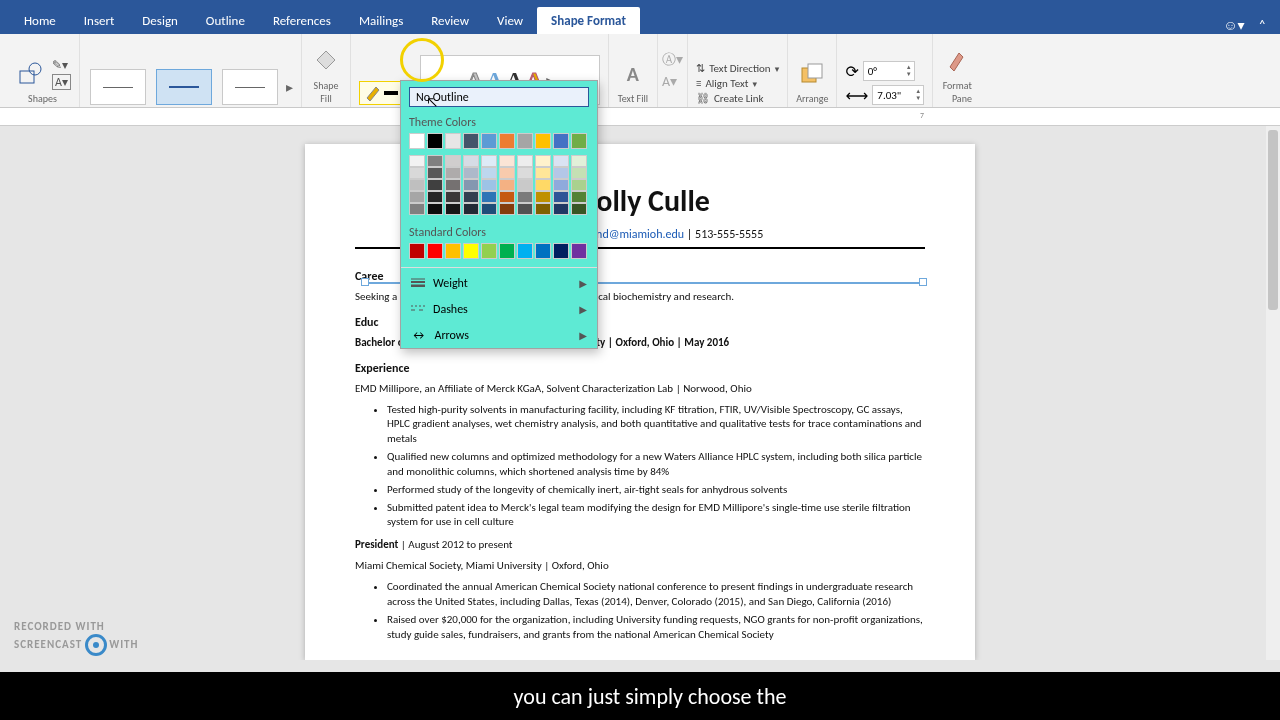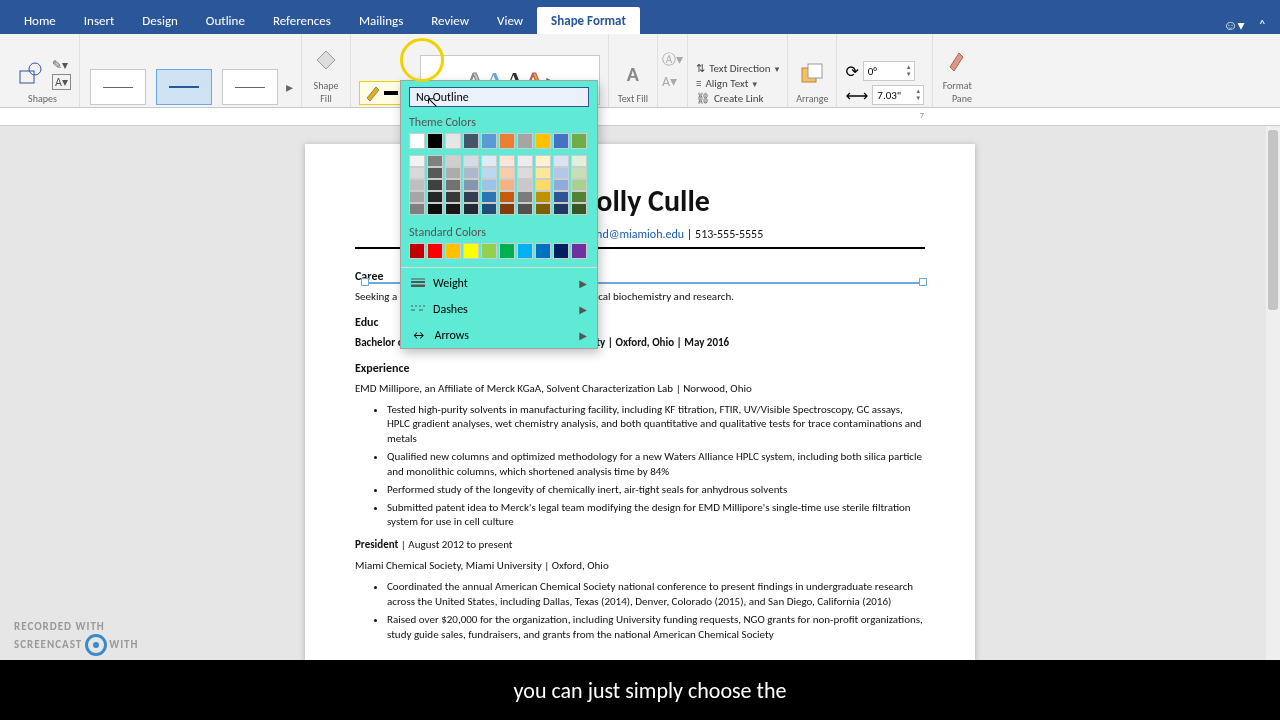--- a/index.html
+++ b/index.html
@@ -67,21 +67,21 @@
 .shade-col { display:flex; flex-direction:column; gap:0px; }
 .shade-col .sw { height:12px; }
 .menu-item { padding:6px 10px; display:flex; align-items:center; gap:8px; cursor:pointer; }
 .menu-item .arrow-r { margin-left:auto; font-size:10px; color:#555; }
 .divider { height:1px; background:#ddd; margin:2px 0; }
 
 .highlight-ring { position:absolute; left:400px; top:38px; width:44px; height:44px; border:3px solid #f2d100; border-radius:50%; z-index:50; pointer-events:none; }
 .cursor-arrow { position:absolute; left:426px; top:94px; font-size:14px; z-index:60; pointer-events:none; }
 
 
-.caption { position:absolute; left:0; right:0; bottom:0; height:60px; background:#000; color:#fff; display:flex; align-items:center; justify-content:center; font-size:22px;padding-left:20px; }
+.caption { position:absolute; left:0; right:0; bottom:0; height:48px; background:#000; color:#fff; display:flex; align-items:center; justify-content:center; font-size:22px;padding-left:20px; }
 
 .watermark { position:absolute; left:14px; bottom:64px; color:#888; font-size:11px; line-height:1.3; z-index:5; }
 .watermark b { color:#999; letter-spacing:1px; }
 .watermark .circle { display:inline-block; width:22px; height:22px; border:3px solid #3a8ac9; border-radius:50%; vertical-align:middle; position:relative; }
 .watermark .circle::after { content:""; position:absolute; left:5px; top:5px; width:6px; height:6px; background:#3a8ac9; border-radius:50%; }
 
 .scrollbar { position:absolute; right:0; top:126px; bottom:60px; width:14px; background:#efefef; }
 .scrollbar .thumb { position:absolute; left:2px; right:2px; top:4px; height:180px; background:#c4c4c4; border-radius:3px; }
 </style>
 </head>

